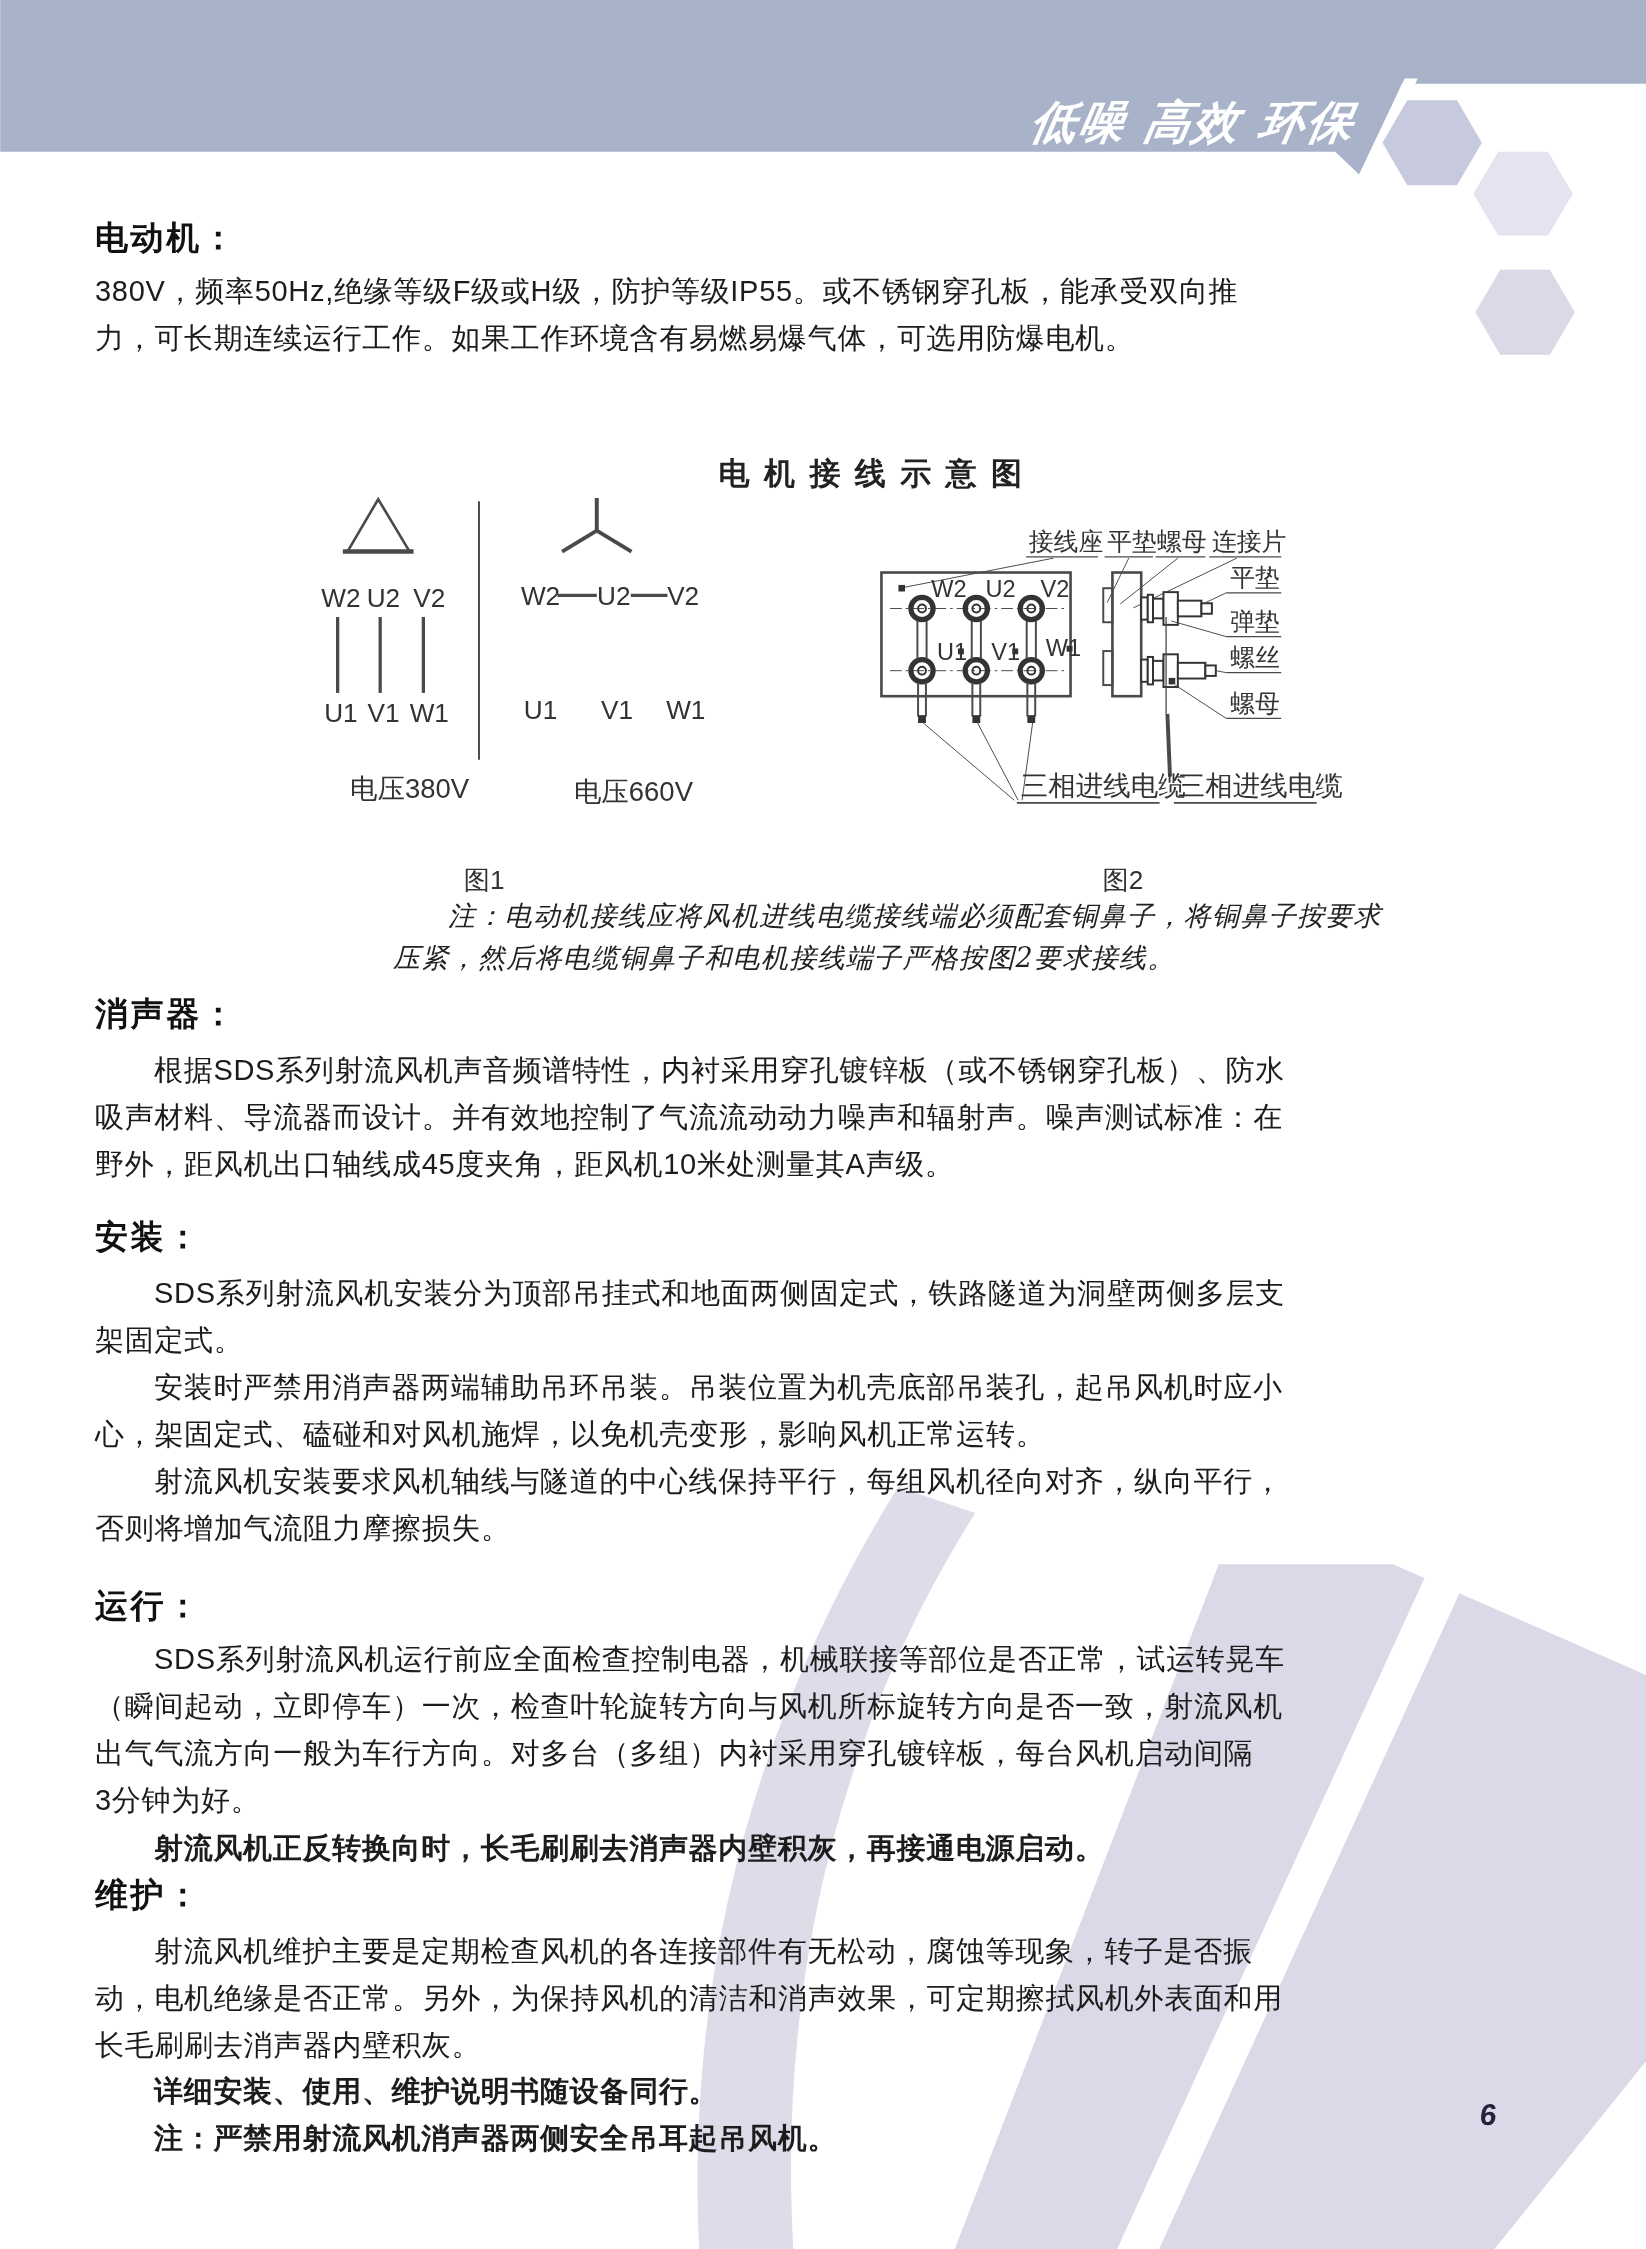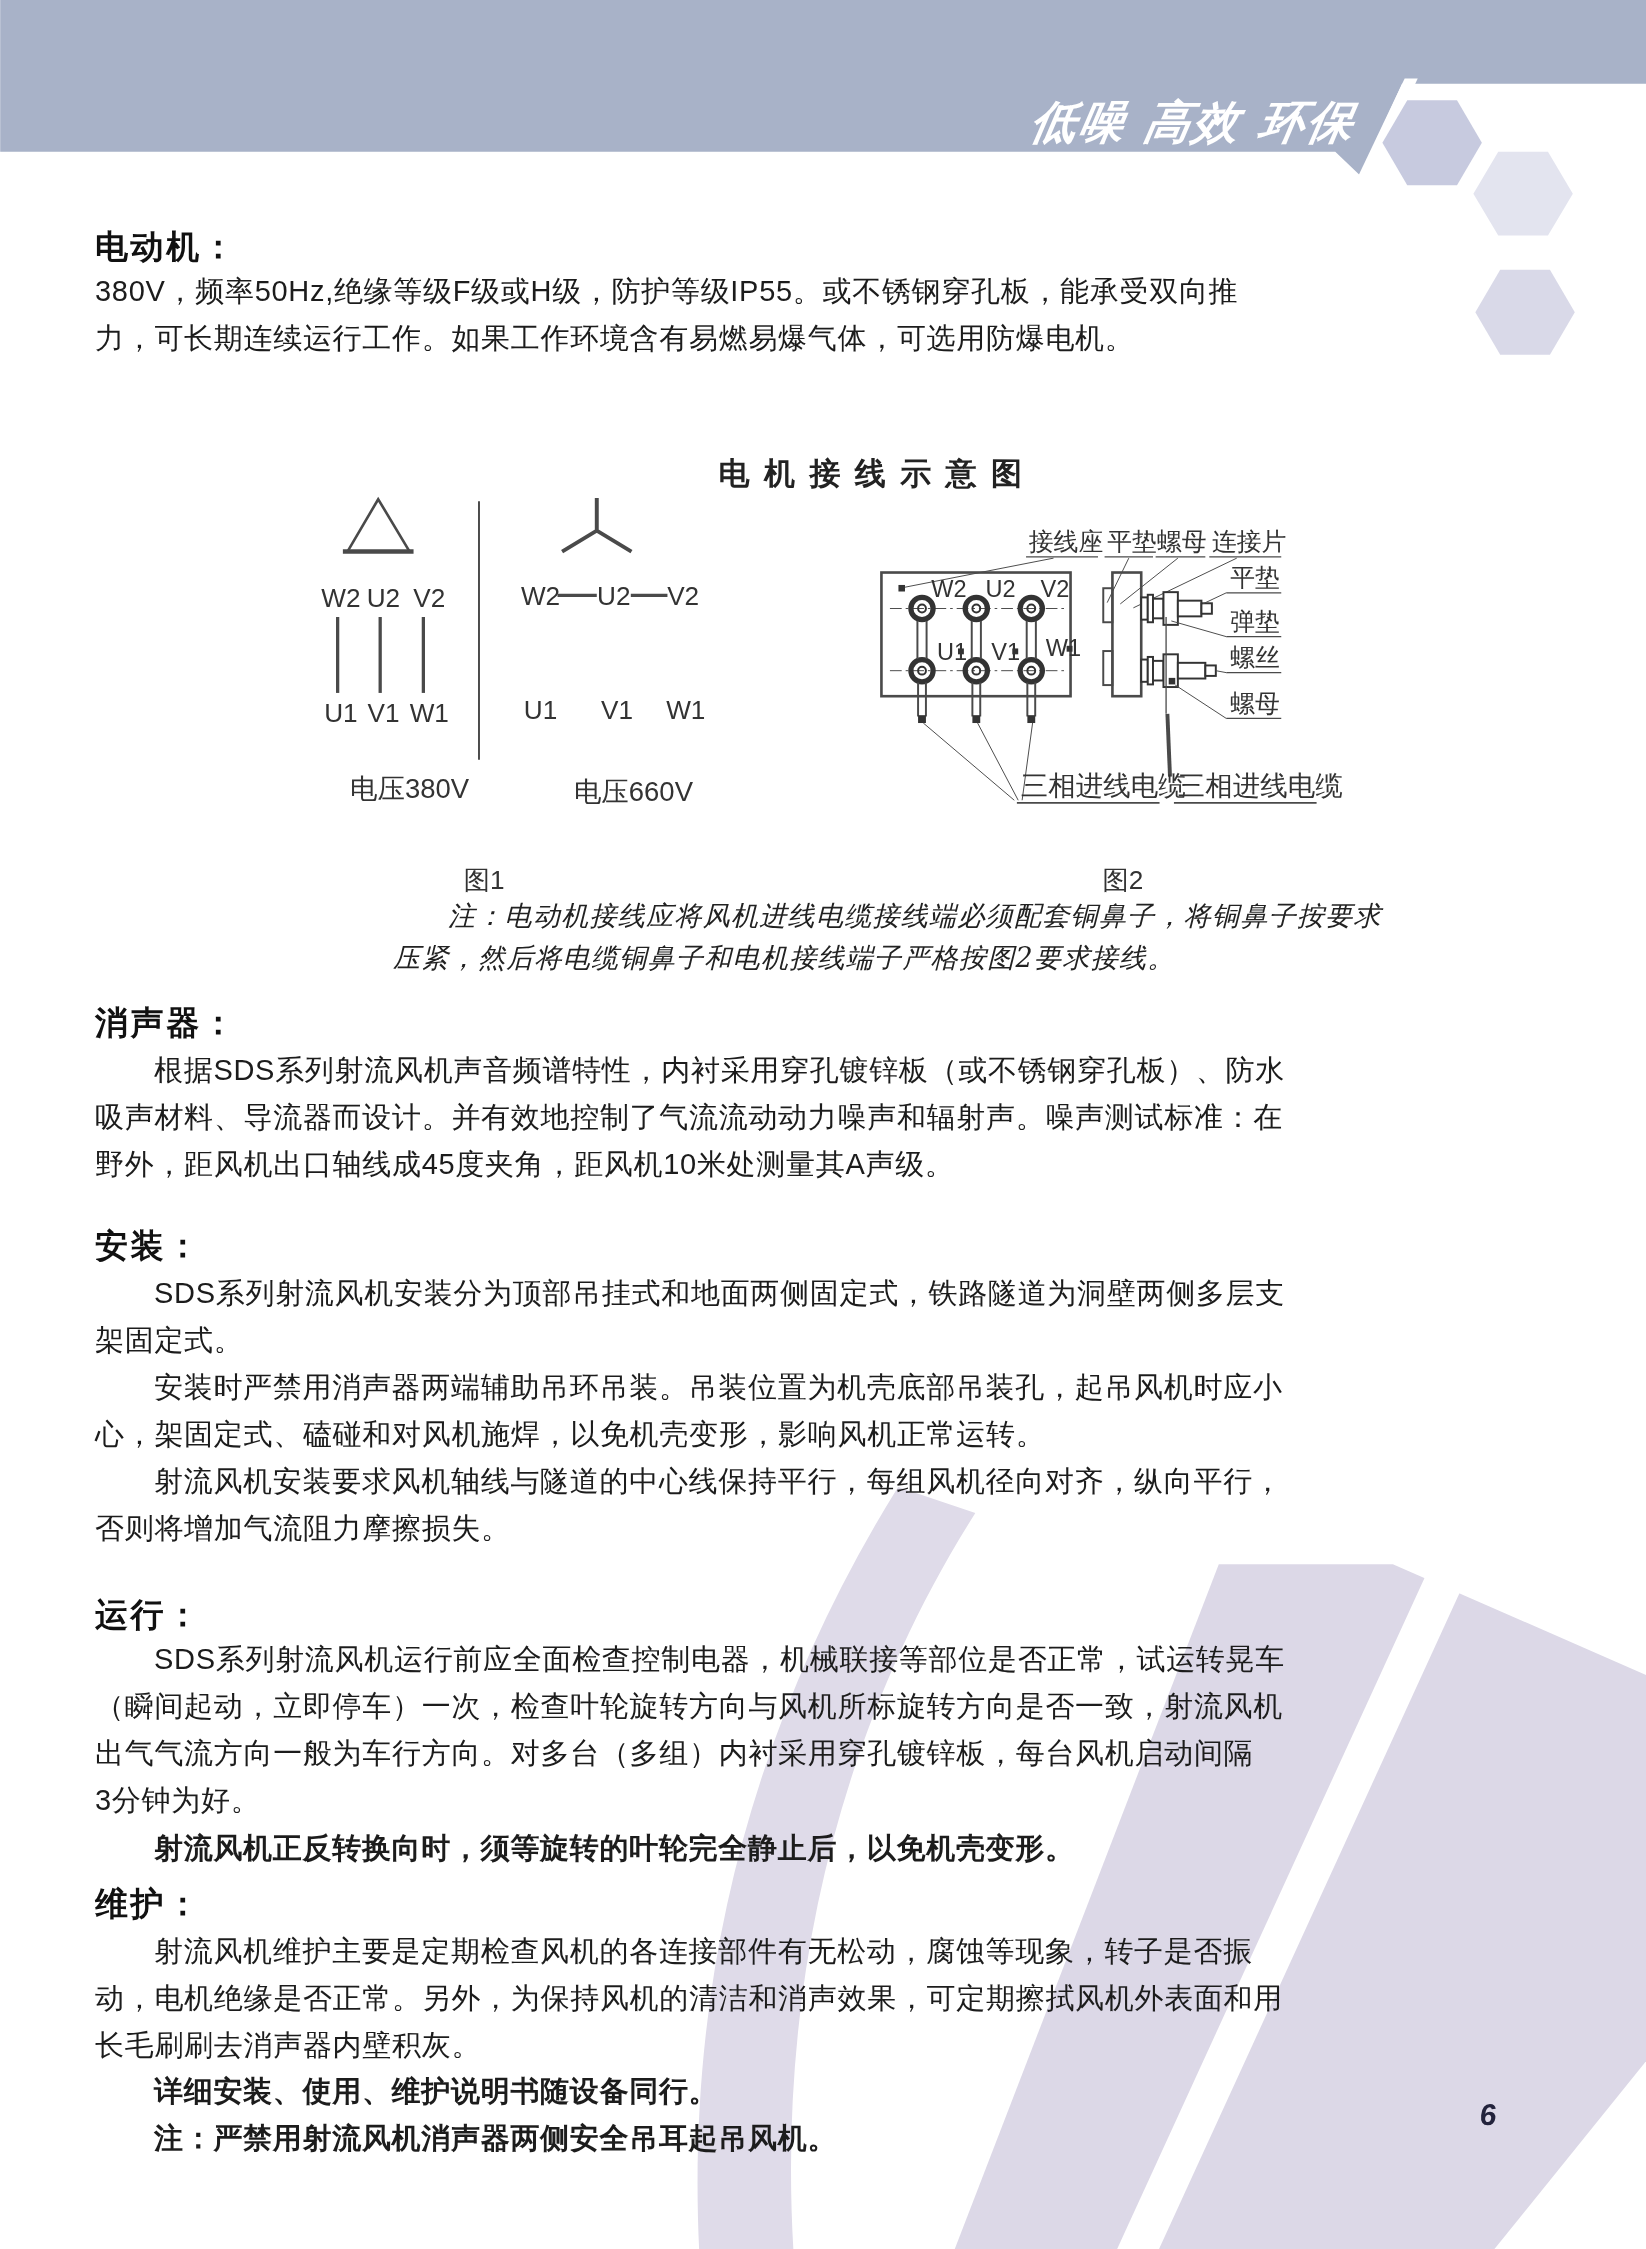--- a/index.html
+++ b/index.html
@@ -9,21 +9,21 @@
   }
   svg.bg{position:absolute;left:0;top:0;width:1647px;height:2250px;pointer-events:none;}
   .slogan{
     position:absolute;left:1031px;top:92px;width:366px;
     font-family:"DejaVu Serif",serif;font-style:italic;font-weight:bold;
     font-size:46px;color:#ffffff;letter-spacing:2px;white-space:nowrap;
     transform:skewX(-10deg);
   }
   .heading{
     position:absolute;left:95px;font-size:33px;font-weight:bold;color:#111111;
-    letter-spacing:2.6px;white-space:nowrap;z-index:2;margin-top:9px;
+    letter-spacing:2.6px;white-space:nowrap;z-index:2;
   }
   .para{position:absolute;left:95px;width:1466px;z-index:2;}
   .body-line{
     font-size:29px;line-height:47px;color:#1c1c1c;white-space:nowrap;
     letter-spacing:0.7px;
   }
   .indent{padding-left:59px;}
   .bold{font-weight:bold;}
   .fig-title{
     position:absolute;left:681px;top:453px;width:393px;text-align:center;
@@ -220,21 +220,21 @@
   </div>
 
   <div class="heading" style="top:1584px">运行：</div>
   <div class="para" style="top:1636px">
     <div class="body-line indent">SDS系列射流风机运行前应全面检查控制电器，机械联接等部位是否正常，试运转晃车</div>
     <div class="body-line">（瞬间起动，立即停车）一次，检查叶轮旋转方向与风机所标旋转方向是否一致，射流风机</div>
     <div class="body-line">出气气流方向一般为车行方向。对多台（多组）内衬采用穿孔镀锌板，每台风机启动间隔</div>
     <div class="body-line">3分钟为好。</div>
   </div>
   <div class="para" style="top:1825px">
-    <div class="body-line bold indent">射流风机正反转换向时，须等旋转的叶轮完全静止后，以免机壳变形。</div>
+    <div class="body-line bold indent">射流风机正反转换向时，长毛刷刷去消声器内壁积灰，再接通电源启动。</div>
   </div>
 
   <div class="heading" style="top:1873px">维护：</div>
   <div class="para" style="top:1928px">
     <div class="body-line indent">射流风机维护主要是定期检查风机的各连接部件有无松动，腐蚀等现象，转子是否振</div>
     <div class="body-line">动，电机绝缘是否正常。另外，为保持风机的清洁和消声效果，可定期擦拭风机外表面和用</div>
     <div class="body-line">长毛刷刷去消声器内壁积灰。</div>
   </div>
   <div class="para" style="top:2068px">
     <div class="body-line bold indent">详细安装、使用、维护说明书随设备同行。</div>

